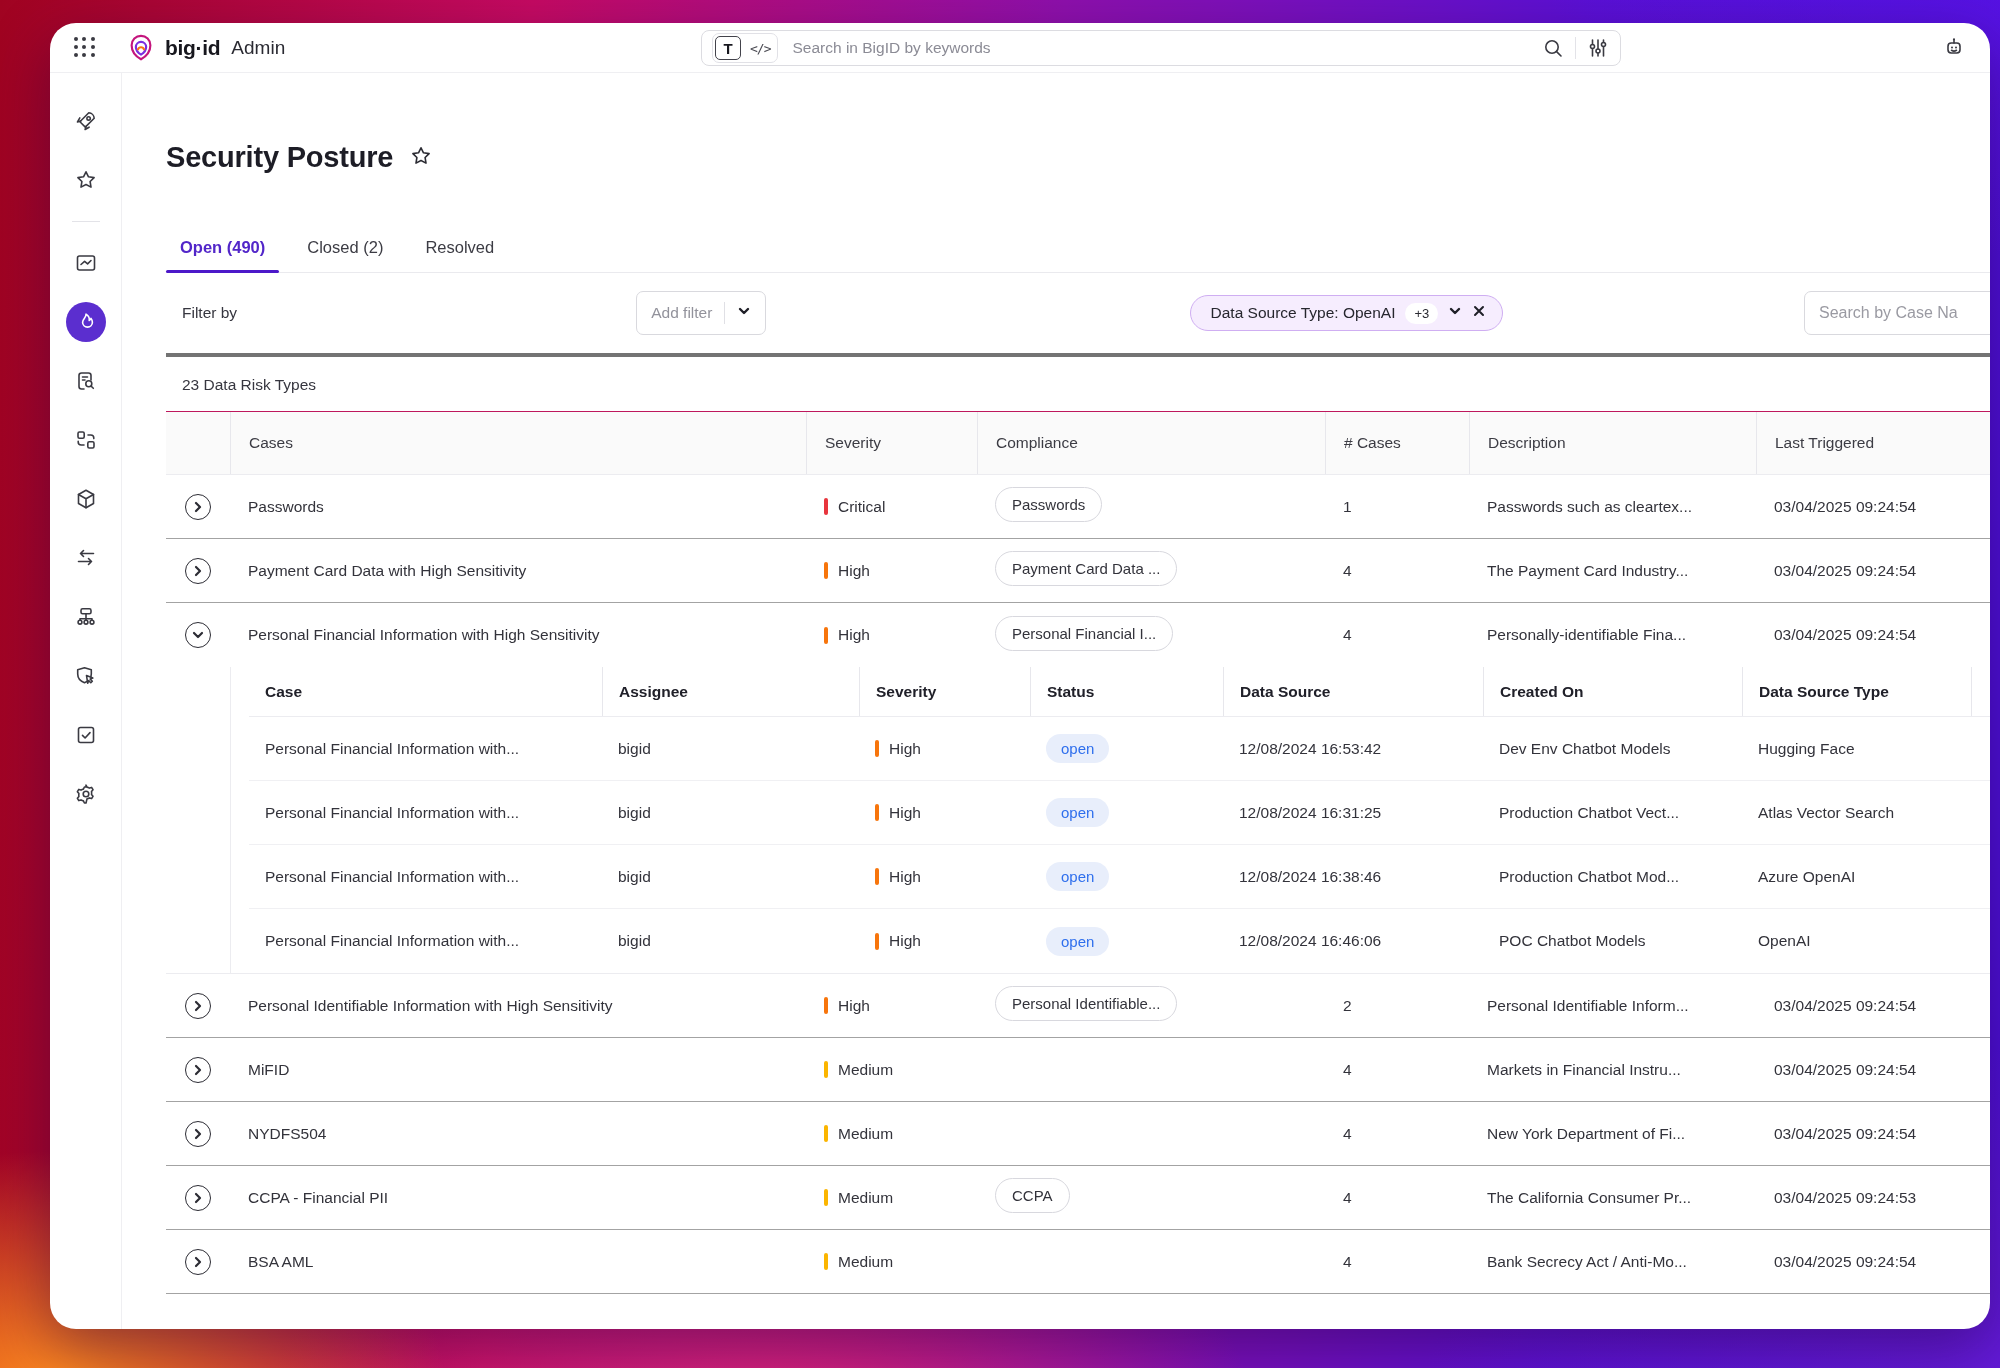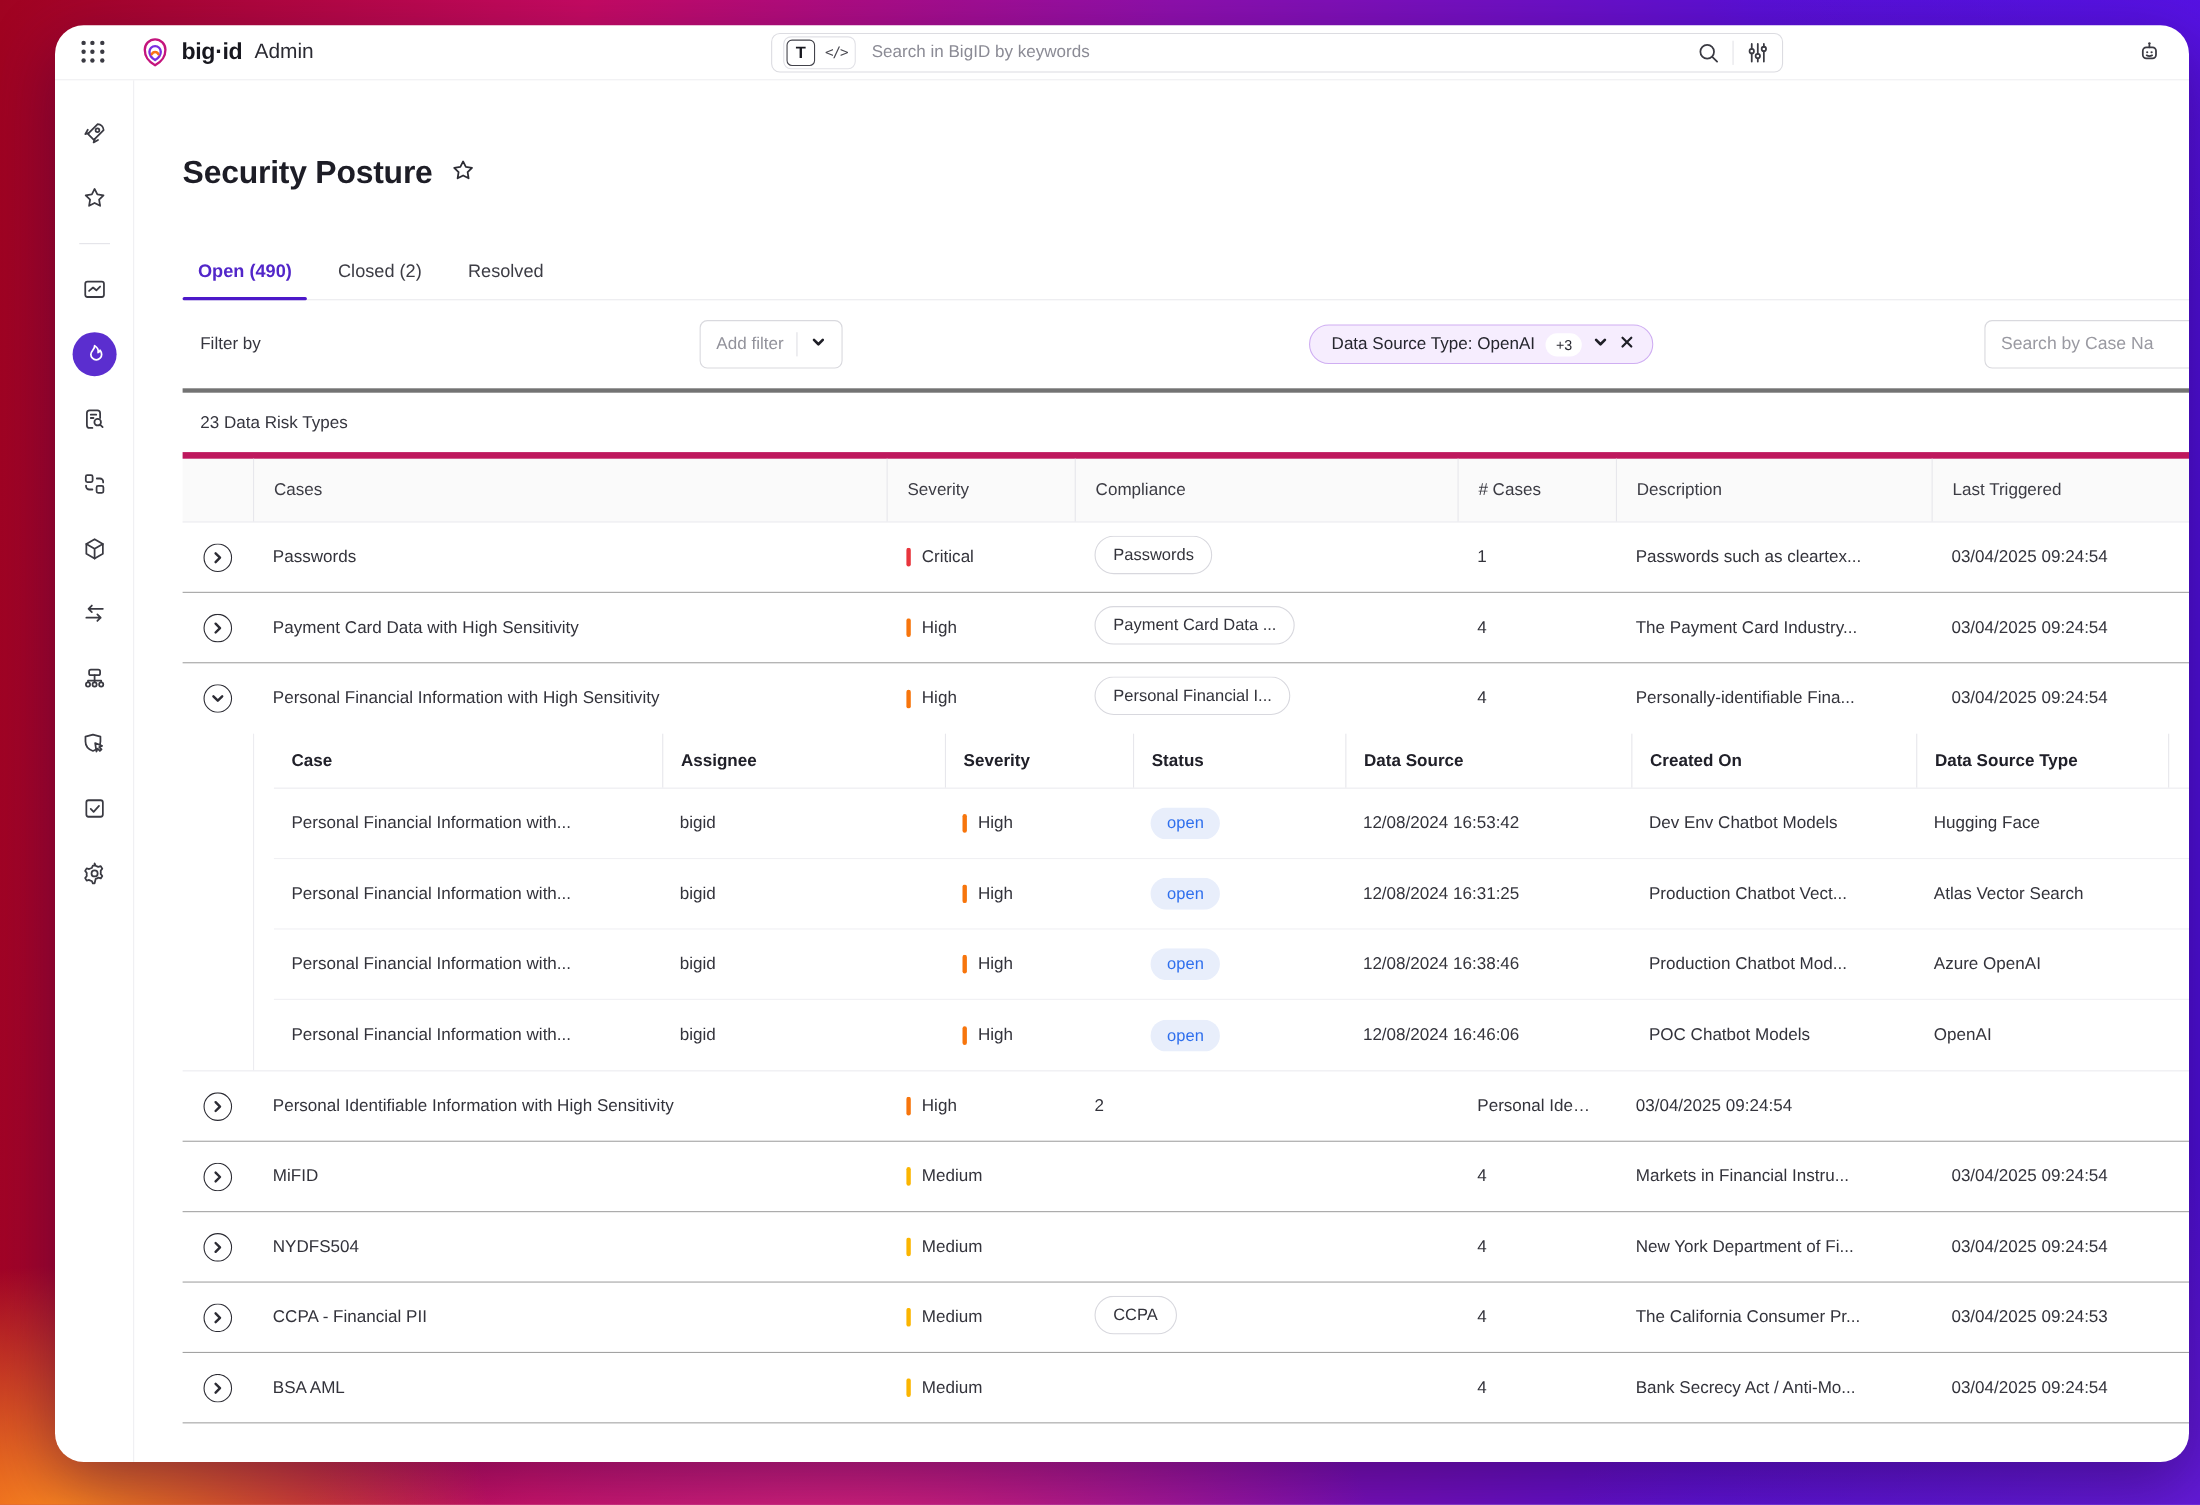--- a/index.html
+++ b/index.html
@@ -68,21 +68,21 @@
   .filter-chip{ display:flex; align-items:center; gap:10px; margin-left:42px; background:#f6edfe; border:1px solid #cfaef2; border-radius:999px; height:36px; padding:0 16px 0 20px; cursor:pointer;}
   .filter-chip .chip-text{ font-size:15.5px; color:#26262e; }
   .plus-badge{ background:#fff; border-radius:999px; font-size:13px; color:#2a2a32; padding:3px 9px; }
   .x-icon svg{ width:14px; height:14px; stroke:#1f1f27; stroke-width:2; fill:none; stroke-linecap:round;}
   .clear-all{ font-size:16px; color:#202029; margin-left:46px; cursor:pointer; }
   .case-search{ position:absolute; right:-26px; top:18px; width:212px; height:44px; border:1px solid #d9d9de; border-radius:7px; padding:0 14px; font-size:16px; color:#9a9aa2; background:#fff; display:flex; align-items:center;}
   .summary{ font-size:15.5px; color:#36363f; padding:19px 0 17px 16px; }
   
   .tbl{ width:1824px; font-size:15.5px; color:#33333b; }
   .trow, .thead{ display:grid; grid-template-columns:64px 576px 171px 348px 144px 287px 234px; align-items:center; }
-  .thead{ background:#fafafa; border-top:6px solid #be185d; border-bottom:1px solid #ececf0; height:64px; color:#3c3c44; }
+  .thead{ background:#fafafa; border-top:1px solid #be185d; border-bottom:1px solid #ececf0; height:64px; color:#3c3c44; }
   .thead .hcell{ padding:0 18px; border-left:1px solid #e7e7ec; height:100%; display:flex; align-items:center; }
   .thead .hcell:first-child{ border-left:none; }
   .trow{ height:64px; border-bottom:1px solid #a3a3a3; }
   .cell{ padding:0 18px; overflow:hidden; white-space:nowrap; text-overflow:ellipsis; }
   .c-exp{ display:flex; justify-content:center; padding:0; }
   .expbtn{ width:26px; height:26px; border-radius:50%; border:1.7px solid #2c2c34; background:#fff; display:flex; align-items:center; justify-content:center; cursor:pointer; }
   .expbtn svg{ width:12px; height:12px; stroke:#2c2c34; stroke-width:2.2; fill:none; stroke-linecap:round; stroke-linejoin:round;}
   .sev{ display:flex; align-items:center; gap:10px; }
   .sevbar{ width:4px; height:17px; border-radius:2px; display:inline-block; }
   .sev-critical .sevbar{ background:#e8353d; }
@@ -460,20 +460,21 @@
                 <svg viewBox="0 0 12 12">
                   <path d="M4 2l4 4-4 4"></path>
                 </svg>
               </button>
             </div>
           <div class="cell">Personal Identifiable Information with High Sensitivity</div>
           <div class="cell sev">
               <span class="sevbar"></span>
               <span>High</span>
             </div>
+          <div class="cell"><span class="comp-chip">Personal Identifiable...</span></div>
           <div class="cell">2</div>
           <div class="cell">Personal Identifiable Inform...</div>
           <div class="cell">03/04/2025 09:24:54</div>
         </div>
 
         <div class="trow sev-medium">
           <div class="cell c-exp">
               <button class="expbtn">
                 <svg viewBox="0 0 12 12">
                   <path d="M4 2l4 4-4 4"></path>

